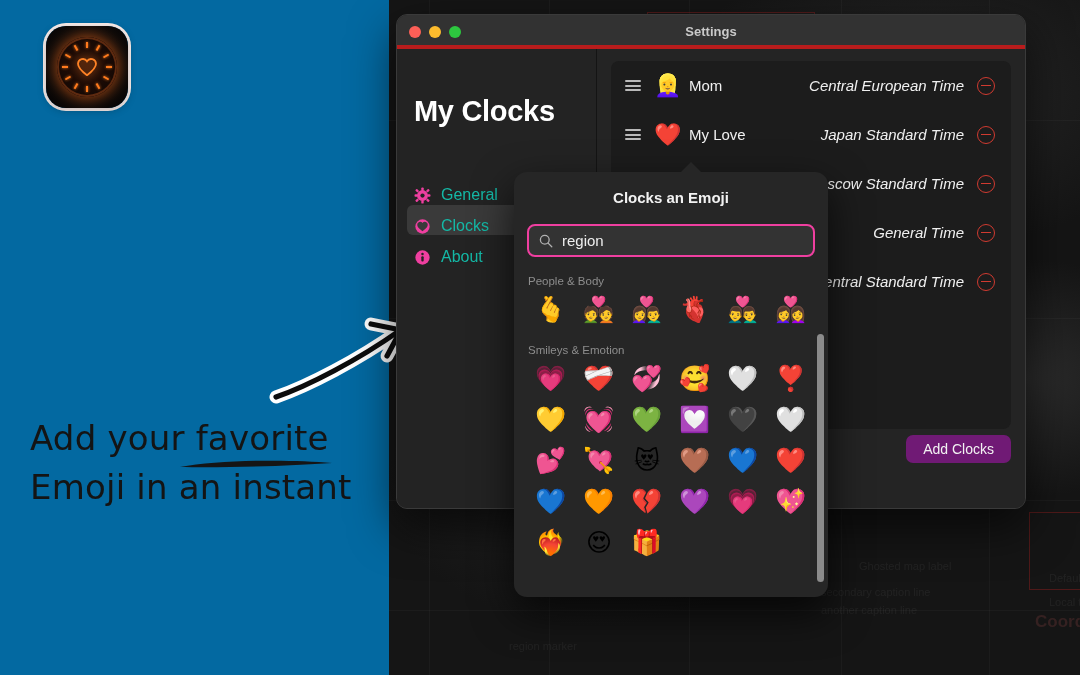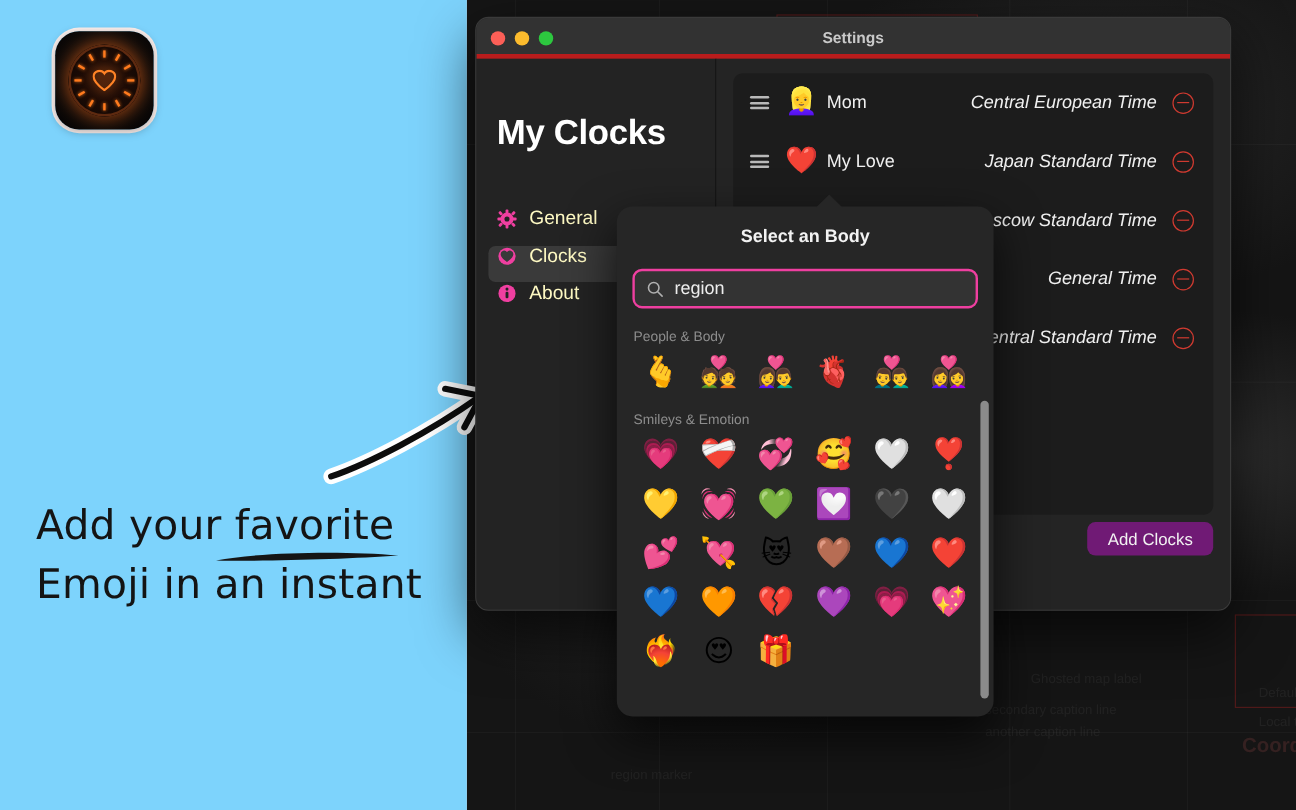--- a/index.html
+++ b/index.html
@@ -11,21 +11,21 @@
     font-family: "Liberation Sans", sans-serif;
     background: #fce9e4;
     position: relative;
   }
 
   
   #promo-pane {
     position: absolute;
     left: 0; top: 0;
     width: 389px; height: 675px;
-    background: #7dd3fc;
+    background: #0369a1;
     z-index: 5;
   }
 
   
   #app-icon {
     position: absolute;
     left: 46px; top: 26px;
     width: 82px; height: 82px;
     border-radius: 20px;
     background: radial-gradient(circle at 50% 45%, #1d1512 0%, #0d0a09 60%, #050404 100%);
@@ -170,27 +170,27 @@
   }
   #sidebar-title {
     margin: 16px 0 46px 17px;
     font-size: 29px;
     font-weight: bold;
     color: #ffffff;
     letter-spacing: -.3px;
   }
   .side-item {
     display: flex;
-    align-items: flex-start;
+    align-items: flex-end;
     gap: 10px;
     height: 30px;
     margin: 0 10px 1px 10px;
     padding-left: 7px;
     border-radius: 6px;
-    color: #fef9c3;
+    color: #14b8a6;
     font-size: 16px;
   }
   .side-item.active { background: #3a3a3a; }
   .side-ico {
     width: 17px; height: 17px;
     flex: 0 0 17px;
     display: flex; align-items: center; justify-content: center;
   }
 
   
@@ -540,21 +540,21 @@
         <div id="add-clocks-button">Add Clocks</div>
       </div>
     </div>
 
   </div>
 </div>
 
 <div id="popover-tail"></div>
 <div id="emoji-popover">
 
-  <div id="popover-title">Select an Body</div>
+  <div id="popover-title">Clocks an Emoji</div>
 
   <div id="emoji-search-wrap">
     <svg width="14" height="14" viewBox="0 0 16 16">
       <circle cx="6.6" cy="6.6" r="5" fill="none" stroke="#b0b0b0" stroke-width="1.5"></circle>
       <line x1="10.4" y1="10.4" x2="14.6" y2="14.6" stroke="#b0b0b0" stroke-width="1.5" stroke-linecap="round"></line>
     </svg>
     <span id="emoji-search-value">region</span>
   </div>
 
   <div id="emoji-scroll">

